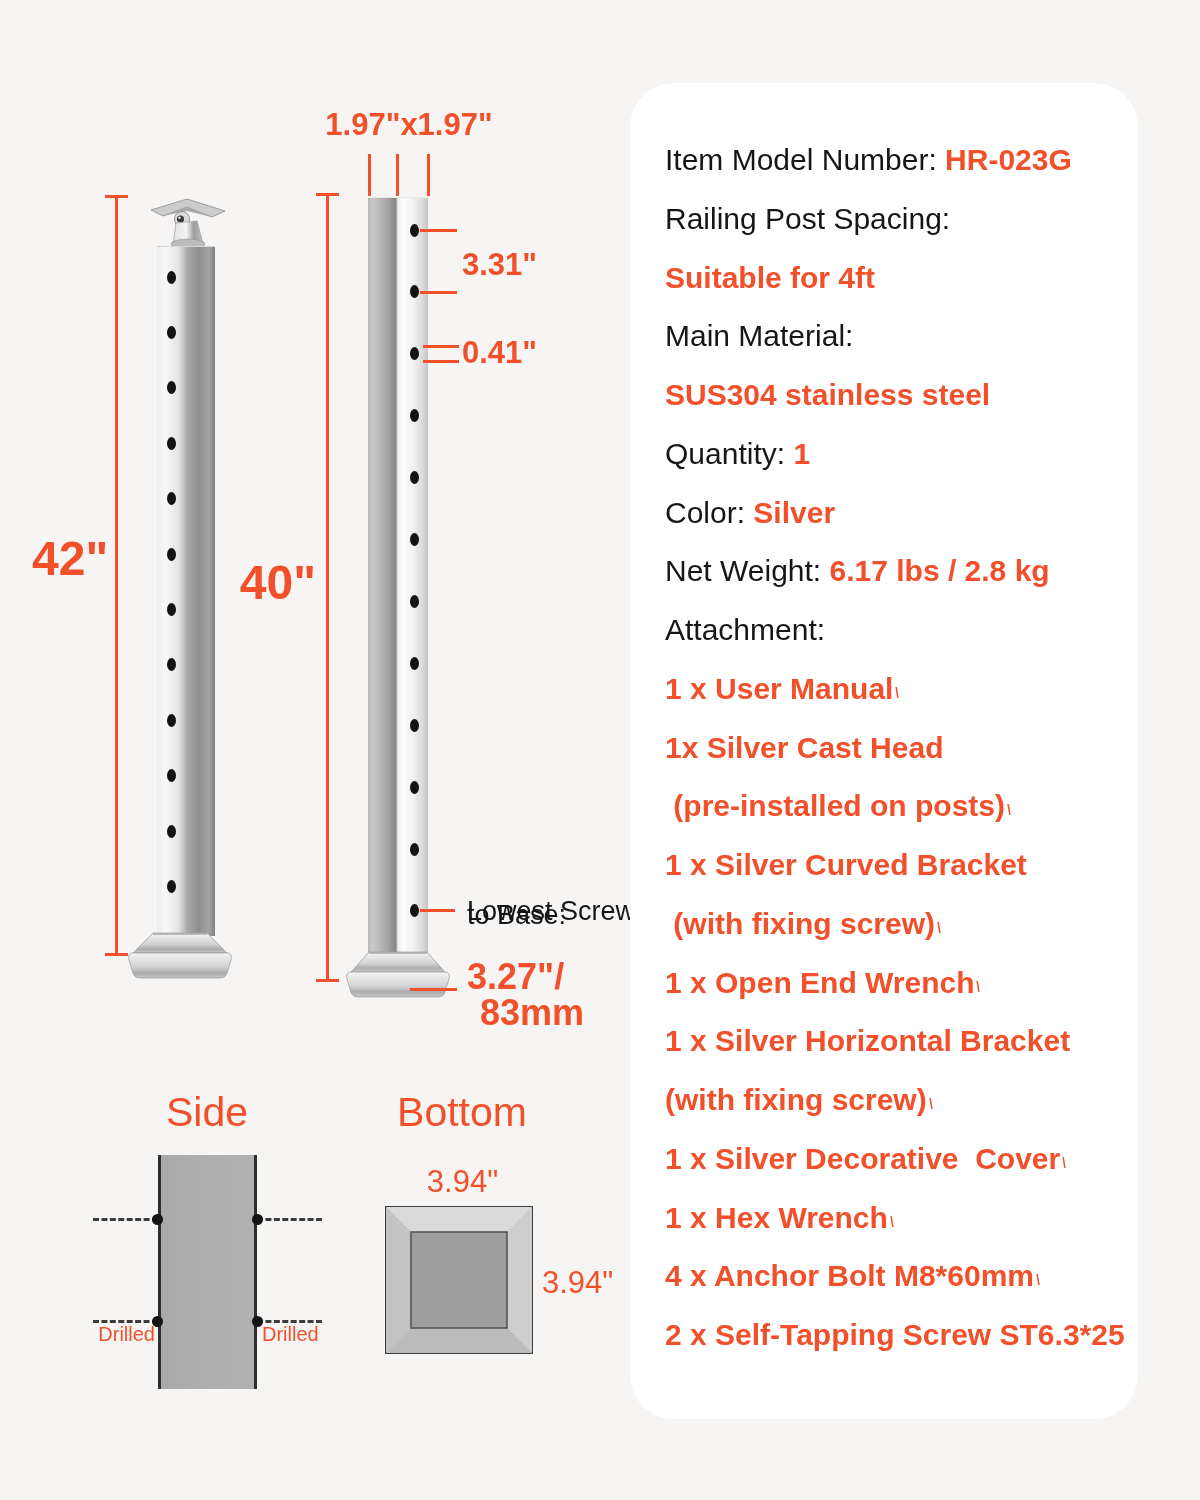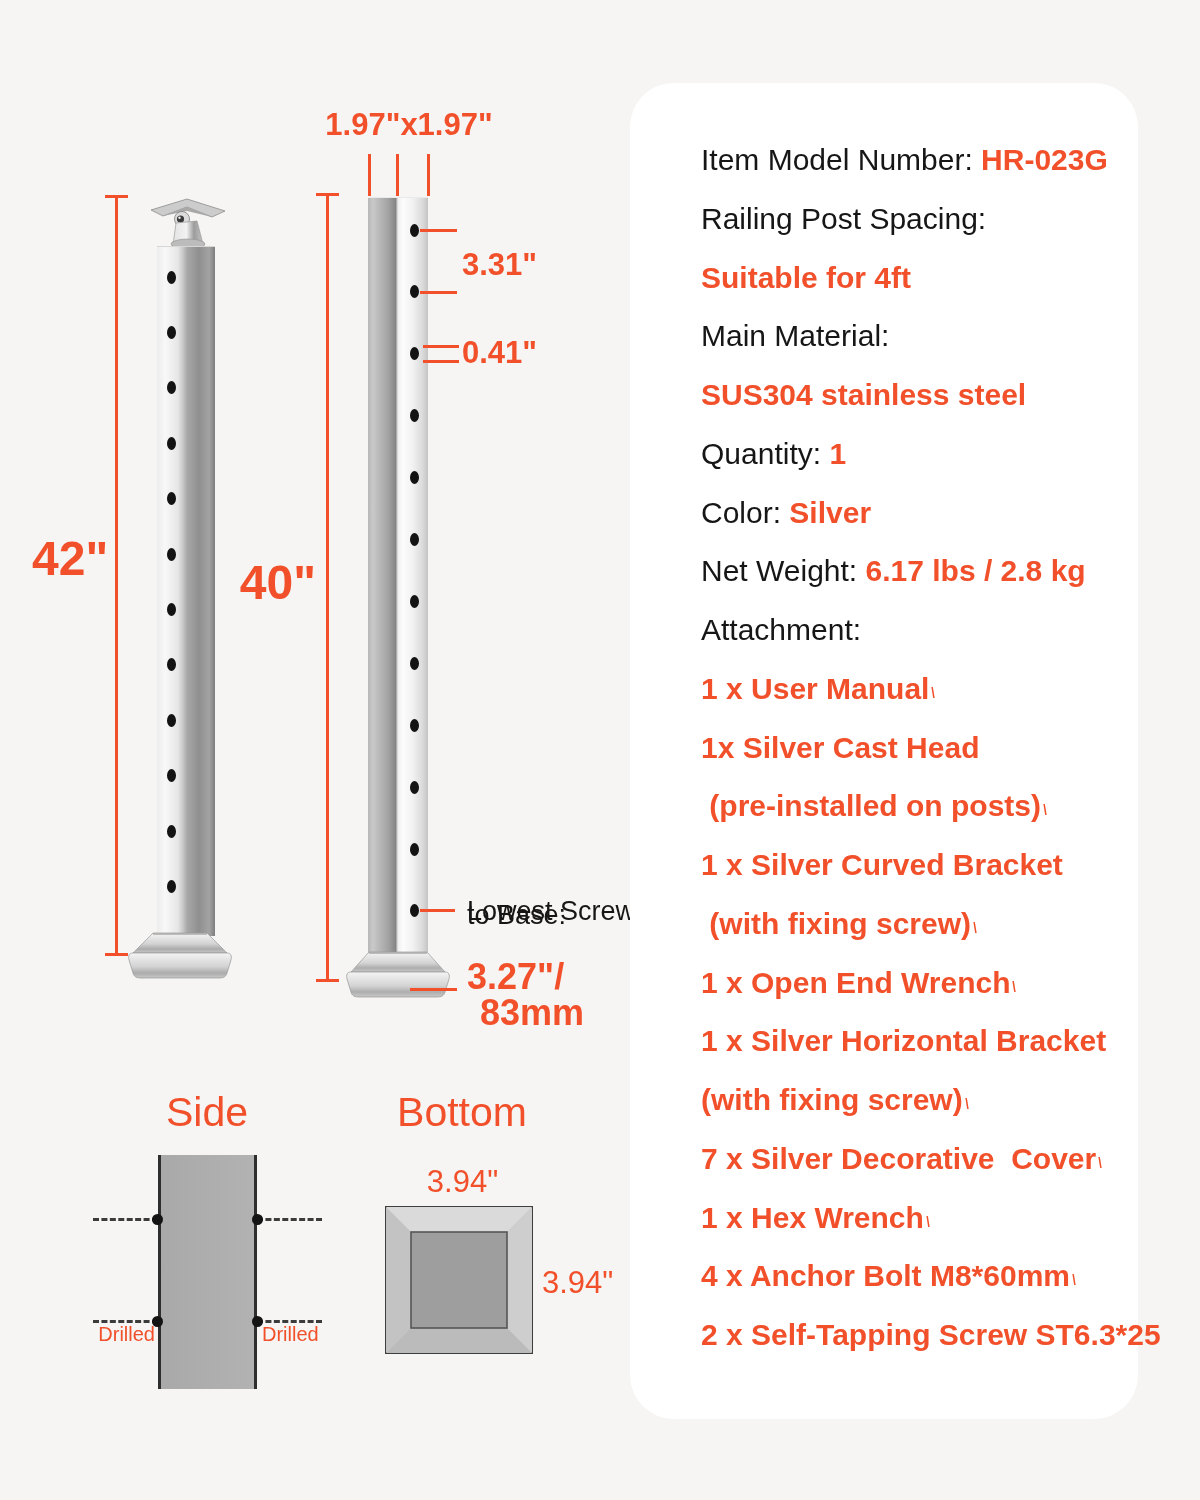--- a/index.html
+++ b/index.html
@@ -40,21 +40,21 @@
   
   .side-rect{position:absolute;left:158px;top:1155px;width:99px;height:234px;
     background:linear-gradient(90deg,#a9a9a9,#b2b2b2);
     border-left:3px solid #2e2e2e;border-right:3px solid #2e2e2e;}
   .dash{position:absolute;width:65px;height:0;border-top:3px dashed #3b3b3b;}
   .dot{position:absolute;width:11px;height:11px;background:#141414;border-radius:50%;}
 
   
   .card{position:absolute;left:630px;top:83px;width:508px;height:1336px;background:var(--card);border-radius:44px;}
   .spec-list{position:absolute;left:665px;top:131px;width:460px;}
-  .spec-line{height:58.75px;line-height:58.75px;font-size:30px;white-space:pre;margin-left:36px;}
+  .spec-line{height:58.75px;line-height:58.75px;font-size:30px;white-space:pre;}
   .spec-line .ink{color:var(--ink);font-weight:400;}
   .spec-line .acc{color:var(--accent);font-weight:700;}
   .dun{display:inline-block;font-size:0.5em;font-weight:700;transform:translateY(-0.1em) scaleX(0.85);margin-left:0.12em;}
 </style>
 </head>
 <body>
 
 <div class="stage" id="stage">
 
   <div class="dim" style="left:319px;top:107px;width:180px;text-align:center;">1.97"x1.97"</div>
@@ -171,21 +171,21 @@
       <div class="spec-line"><span class="ink">Net Weight: </span><span class="acc">6.17 lbs / 2.8 kg</span></div>
       <div class="spec-line"><span class="ink">Attachment:</span></div>
       <div class="spec-line"><span class="acc">1 x User Manual</span><span class="acc dun">\</span></div>
       <div class="spec-line"><span class="acc">1x Silver Cast Head</span></div>
       <div class="spec-line"><span class="acc"> (pre-installed on posts)</span><span class="acc dun">\</span></div>
       <div class="spec-line"><span class="acc">1 x Silver Curved Bracket</span></div>
       <div class="spec-line"><span class="acc"> (with fixing screw)</span><span class="acc dun">\</span></div>
       <div class="spec-line"><span class="acc">1 x Open End Wrench</span><span class="acc dun">\</span></div>
       <div class="spec-line"><span class="acc">1 x Silver Horizontal Bracket</span></div>
       <div class="spec-line"><span class="acc">(with fixing screw)</span><span class="acc dun">\</span></div>
-      <div class="spec-line"><span class="acc">7 x Silver Decorative  Cover</span><span class="acc dun">\</span></div>
+      <div class="spec-line"><span class="acc">1 x Silver Decorative  Cover</span><span class="acc dun">\</span></div>
       <div class="spec-line"><span class="acc">1 x Hex Wrench</span><span class="acc dun">\</span></div>
       <div class="spec-line"><span class="acc">4 x Anchor Bolt M8*60mm</span><span class="acc dun">\</span></div>
       <div class="spec-line"><span class="acc">2 x Self-Tapping Screw ST6.3*25</span></div>
     </div>
 
 <div class="hole" style="left: 167px; top: 270.5px;"></div>
     <div class="hole" style="left: 167px; top: 325.9px;"></div>
     <div class="hole" style="left: 167px; top: 381.3px;"></div>
     <div class="hole" style="left: 167px; top: 436.7px;"></div>
     <div class="hole" style="left: 167px; top: 492.1px;"></div>

